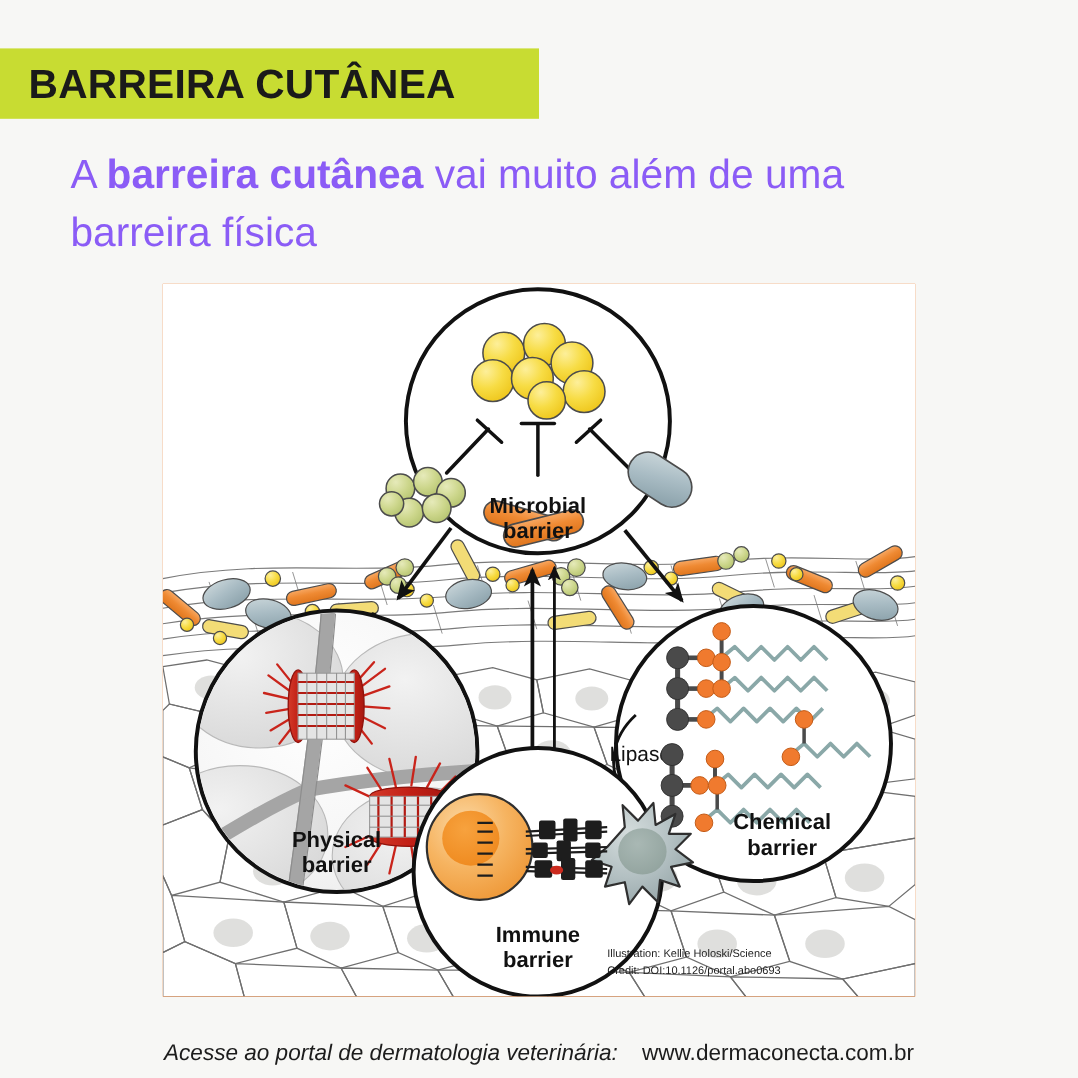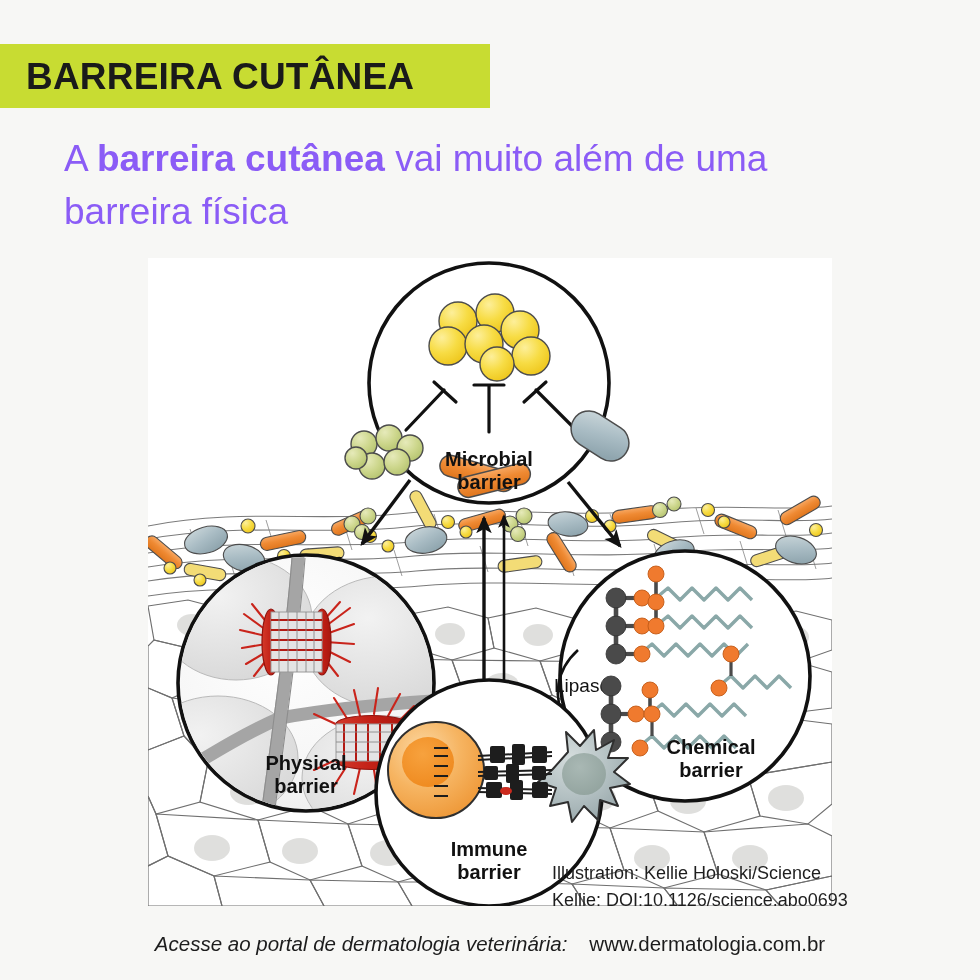--- a/index.html
+++ b/index.html
@@ -37,31 +37,31 @@
     position:absolute;left:148px;top:258px;
     width:684px;height:648px;
     background:#f97316;
     overflow:hidden;
   }
   .panel svg{display:block;}
 
   
   .credit{
     position:absolute;left:552px;top:860px;
-    font-size:18px;color:#1e1e1e;line-height:1.5;
+    font-size:10px;color:#1e1e1e;line-height:1.5;
     text-align:left;white-space:nowrap;
   }
 
   
   .footer{
     position:absolute;left:0;top:932px;width:980px;
     display:flex;justify-content:center;align-items:baseline;gap:22px;
   }
   .footer-label{
-    font-size:20.5px;font-style:italic;color:#1c1c1c;
+    font-size:20.5px;font-style:italic;color:#1c1c1c;margin-top:14px;
   }
   .footer-url{
     font-size:20.5px;color:#1c1c1c;
   }
 </style>
 </head>
 <body>
 
 <div class="page">
 
@@ -603,21 +603,21 @@
         </g>
         <text x="341" y="598" text-anchor="middle" font-family="Liberation Sans, sans-serif" font-size="20" font-weight="bold" fill="#111">Immune</text>
         <text x="341" y="621" text-anchor="middle" font-family="Liberation Sans, sans-serif" font-size="20" font-weight="bold" fill="#111">barrier</text>
       </g>
 
     </svg>
   </div>
 
   <div class="credit">
     <div>Illustration: Kellie Holoski/Science</div>
-    <div>Kellie: DOI:10.1126/science.abo0693</div>
+    <div>Credit: DOI:10.1126/portal.abo0693</div>
   </div>
 
   <div class="footer">
     <span class="footer-label">Acesse ao portal de dermatologia veterinária:</span>
-    <span class="footer-url">www.dermatologia.com.br</span>
+    <span class="footer-url">www.dermaconecta.com.br</span>
   </div>
 
 </div>
 
 </body></html>

